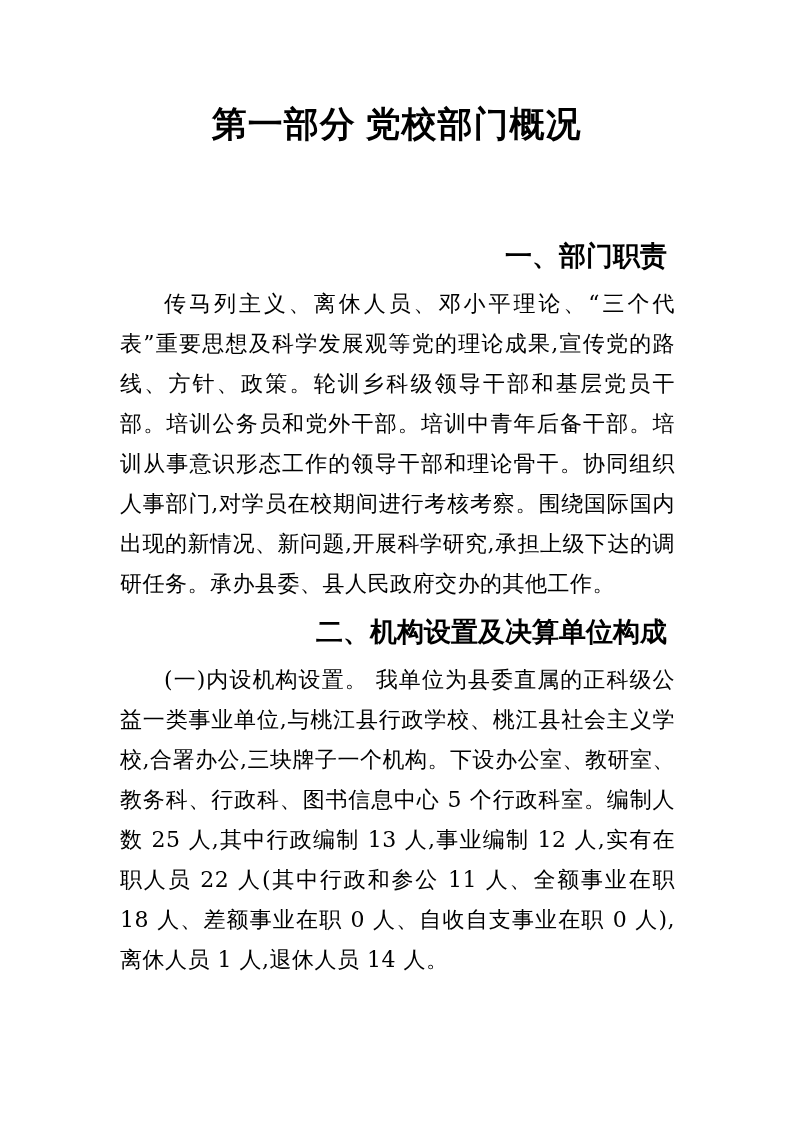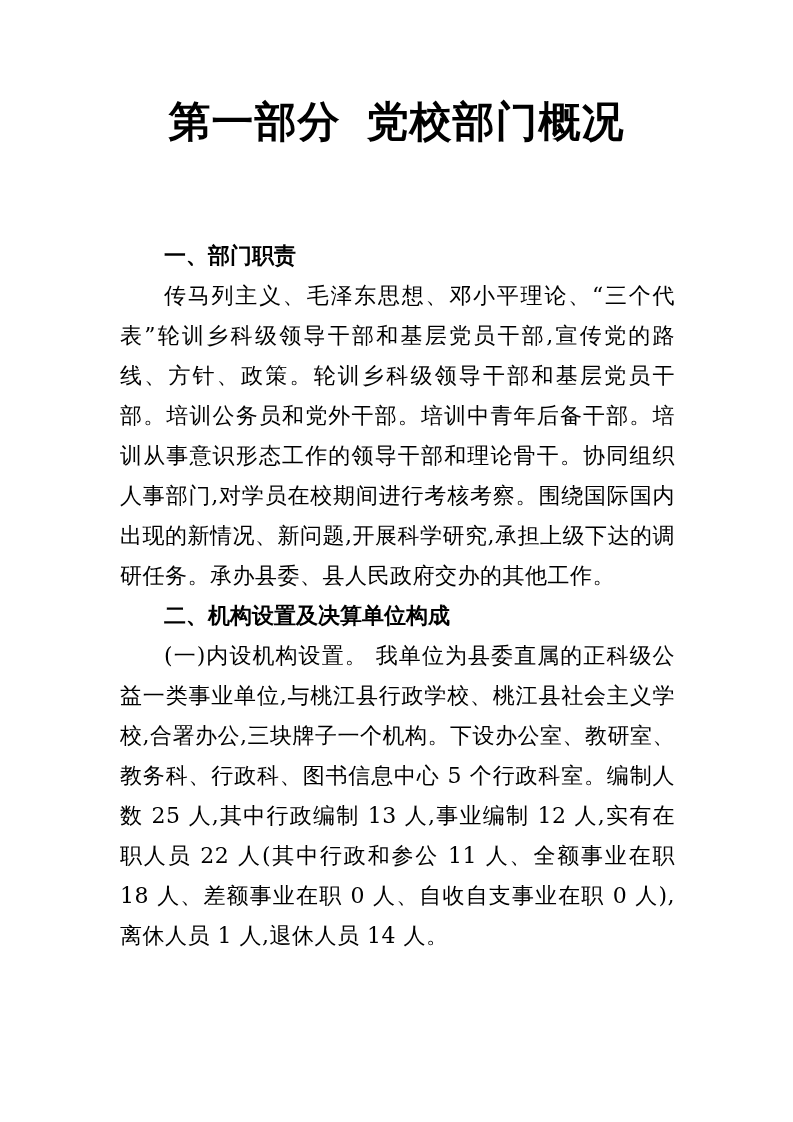--- a/index.html
+++ b/index.html
@@ -14,37 +14,38 @@
     margin: 0 auto;
     background: #ffffff;
     color: #000000;
     overflow: hidden;
     font-family: "DejaVu Serif", "Liberation Serif", serif;
   }
   .doc-title {
     margin: 103px 0 0 0;
     padding: 0;
     text-align: center;
-    font-size: 42px;
+    font-size: 35px;
     line-height: 44px;
     font-weight: 700;
     letter-spacing: 1px;
-    font-family: Liberation Mono, monospace;
+    font-family: Liberation Serif, serif;
   }
   .content {
     margin: 0 118px 0 120px;
   }
   .sec-heading {
-    margin: 0;
+    margin: 8px;
     padding: 0;
-    font-size: 22px;
+    font-size: 27px;
     line-height: 40px;
     font-weight: 700;
     text-indent: 2em;
     font-family: "DejaVu Sans", "Liberation Sans", sans-serif;
+    text-align: right;
   }
   .content section:first-child .sec-heading {
     margin-top: 89px;
   }
   .body-para {
     margin: 0;
     padding: 0;
     font-size: 22px;
     line-height: 40px;
     text-align: justify;
@@ -58,21 +59,21 @@
 </head>
 <body>
 
 <div class="page">
   <h1 class="doc-title">第一部分 党校部门概况</h1>
 
   <div class="content">
 
     <section>
       <h2 class="sec-heading">一、部门职责</h2>
-      <p class="body-para"><span class="lead"></span><span>传马列主义、毛泽东思想、邓小平理论、“三个代表”轮训乡科级领导干部和基层党员干部,宣传党的路线、方针、政策。轮训乡科级领导干部和基层党员干部。培训公务员和党外干部。培训中青年后备干部。培训从事意识形态工作的领导干部和理论骨干。协同组织人事部门,对学员在校期间进行考核考察。围绕国际国内出现的新情况、新问题,开展科学研究,承担上级下达的调研任务。承办县委、县人民政府交办的其他工作。</span></p>
+      <p class="body-para"><span class="lead"></span><span>传马列主义、离休人员、邓小平理论、“三个代表”重要思想及科学发展观等党的理论成果,宣传党的路线、方针、政策。轮训乡科级领导干部和基层党员干部。培训公务员和党外干部。培训中青年后备干部。培训从事意识形态工作的领导干部和理论骨干。协同组织人事部门,对学员在校期间进行考核考察。围绕国际国内出现的新情况、新问题,开展科学研究,承担上级下达的调研任务。承办县委、县人民政府交办的其他工作。</span></p>
     </section>
 
     <section>
       <h2 class="sec-heading">二、机构设置及决算单位构成</h2>
       <p class="body-para"><span class="lead">(一)内设机构设置。</span><span> 我单位为县委直属的正科级公益一类事业单位,与桃江县行政学校、桃江县社会主义学校,合署办公,三块牌子一个机构。下设办公室、教研室、教务科、行政科、图书信息中心 5 个行政科室。编制人数 25 人,其中行政编制 13 人,事业编制 12 人,实有在职人员 22 人(其中行政和参公 11 人、全额事业在职 18 人、差额事业在职 0 人、自收自支事业在职 0 人),离休人员 1 人,退休人员 14 人。</span></p>
     </section>
 
   </div>
 </div>
 

